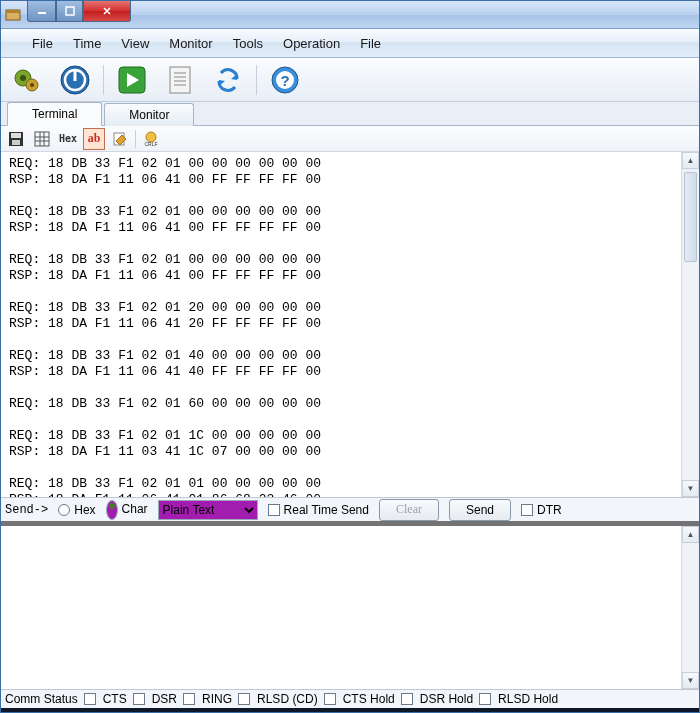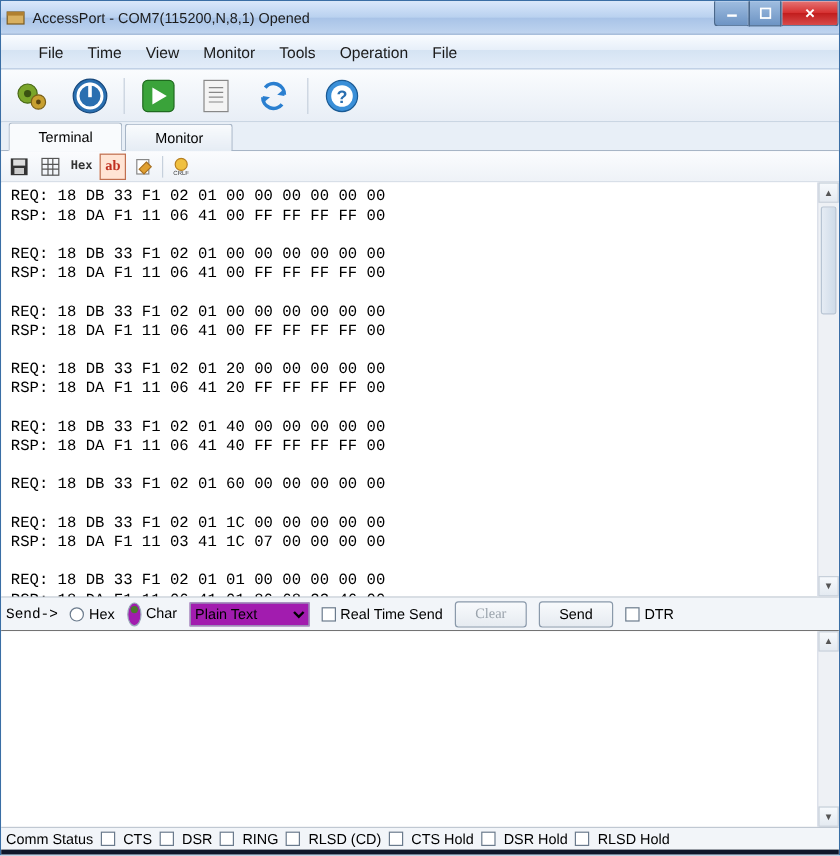--- a/index.html
+++ b/index.html
@@ -37,21 +37,21 @@
 .sbtn.ab { font-family:serif; font-weight:bold; color:#c03020; font-size:12px; }
 
 
 .termwrap { flex:0 0 346px; position:relative; background:#fff; border-bottom:1px solid #c0c8d2; }
 .term { position:absolute; left:0; top:0; right:18px; bottom:0; padding:4px 8px; font-family:"Courier New",monospace; font-size:13px; line-height:16px; white-space:pre; color:#000; overflow:hidden; }
 .vscroll { position:absolute; right:0; top:0; width:18px; bottom:0; background:#eef1f5; border-left:1px solid #d6dde6; }
 .vscroll .arrow { height:17px; background:linear-gradient(to bottom,#f6f9fc,#e4eaf1); border:1px solid #c7d0da; display:flex; align-items:center; justify-content:center; font-size:8px; color:#555; }
 .vscroll .thumb { position:absolute; top:20px; left:2px; right:2px; height:90px; background:linear-gradient(to right,#e5ecf4,#cfdbe8); border:1px solid #b7c4d3; border-radius:2px; }
 
 
-.sendbar { height:28px; background:#f2f5f9; border-bottom:1px solid #737373; display:flex; align-items:center; padding:0 4px; gap:10px; font-size:12px; }
+.sendbar { height:28px; background:#f2f5f9; border-bottom:5px solid #737373; display:flex; align-items:center; padding:0 4px; gap:10px; font-size:12px; }
 .sendbar .lbl { font-family:"Courier New",monospace; }
 .radio { width:12px; height:12px; border-radius:50%; border:1px solid #6a7a8c; display:inline-block; vertical-align:middle; margin-right:4px; position:relative; background:#fff; }
 .radio.sel::after { content:""; position:absolute; left:2px; top:2px; width:6px; height:6px; background:#4a7a2a; border-radius:50%; }
 .chk { width:12px; height:12px; border:1px solid #6a7a8c; display:inline-block; vertical-align:middle; margin-right:4px; background:#fff; }
 .sel { font-size:12px; height:20px; border:1px solid #9aa9ba; background:#a21caf; }
 .btn { font-size:12px; height:22px; padding:0 16px; border:1px solid #8a99aa; border-radius:3px; background:linear-gradient(to bottom,#f8fafc,#e6ebf1); }
 .btn.dis { color:#9aa3ac;font-family:Liberation Serif, serif; }
 
 
 .sendarea { flex:1; background:#fff; border-bottom:1px solid #c0c8d2; position:relative; }
@@ -70,21 +70,20 @@
 </head>
 <body>
 
 <div class="window">
 
   <div class="titlebar">
     <svg class="appicon" viewBox="0 0 16 16">
         <rect x="1" y="3" width="14" height="10" fill="#d8b060" stroke="#7a5a20"></rect>
         <rect x="1" y="3" width="14" height="3" fill="#b08030"></rect>
       </svg>
-    <div class="title">AccessPort - COM7(115200,N,8,1) Opened</div>
     <div class="winbtns">
       <div class="winbtn min">
           <svg width="10" height="10">
             <rect x="1" y="6" width="8" height="2" fill="#fff"></rect>
           </svg>
         </div>
       <div class="winbtn max">
           <svg width="10" height="10">
             <rect x="1" y="1" width="8" height="8" fill="none" stroke="#fff" stroke-width="1.5"></rect>
           </svg>

